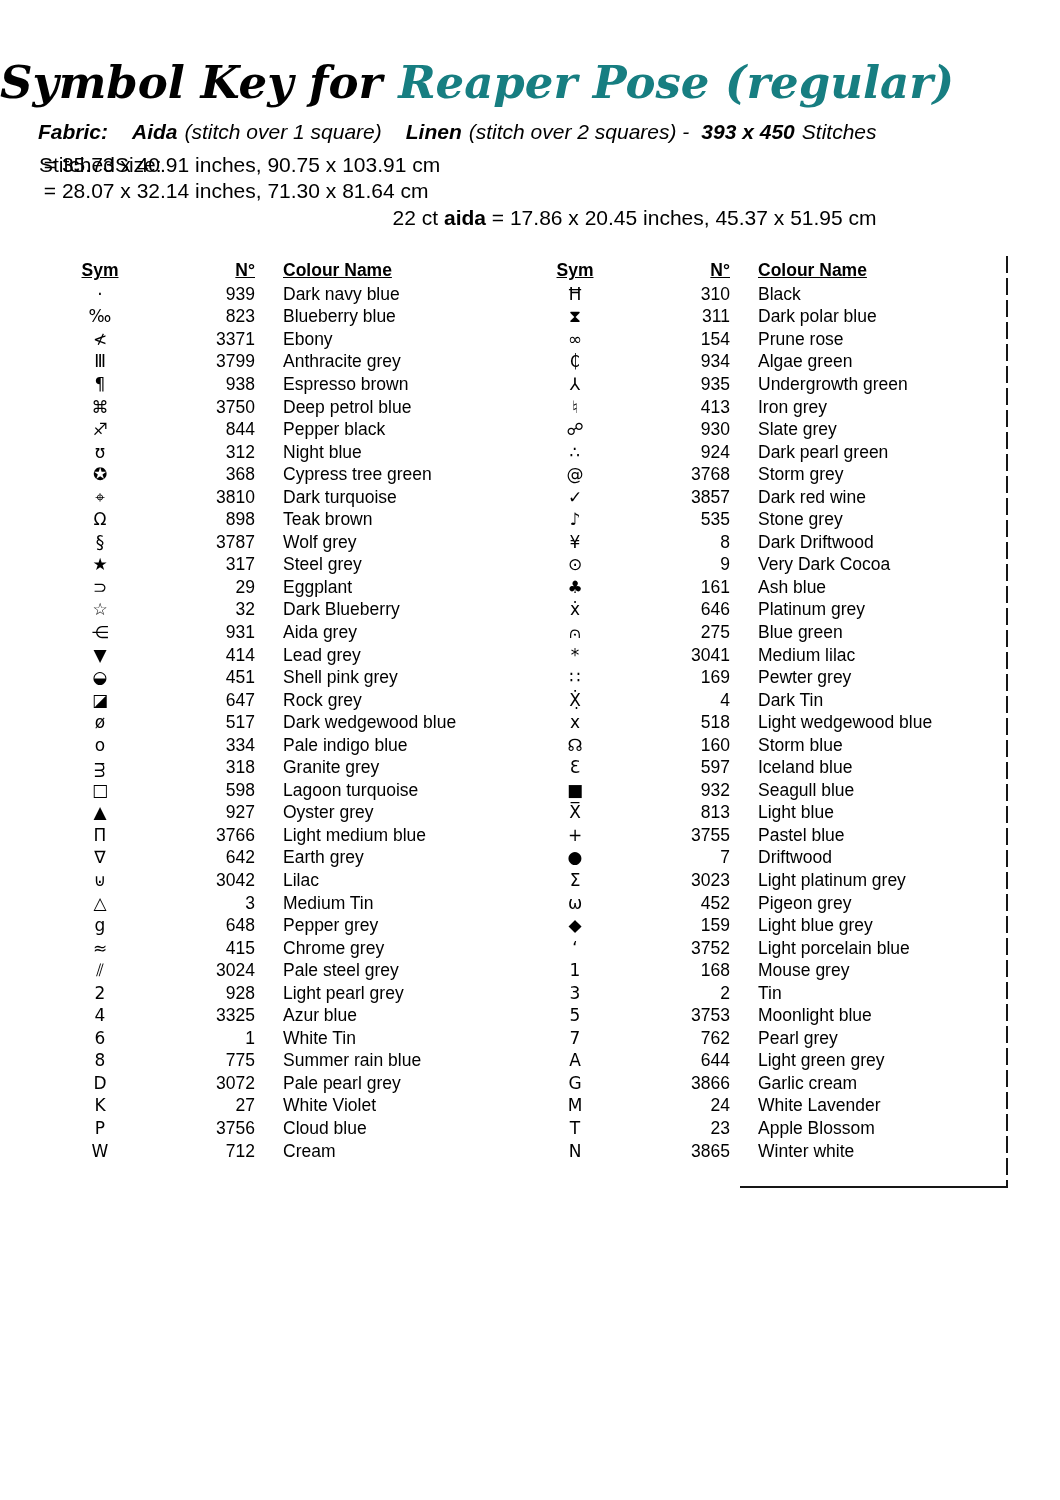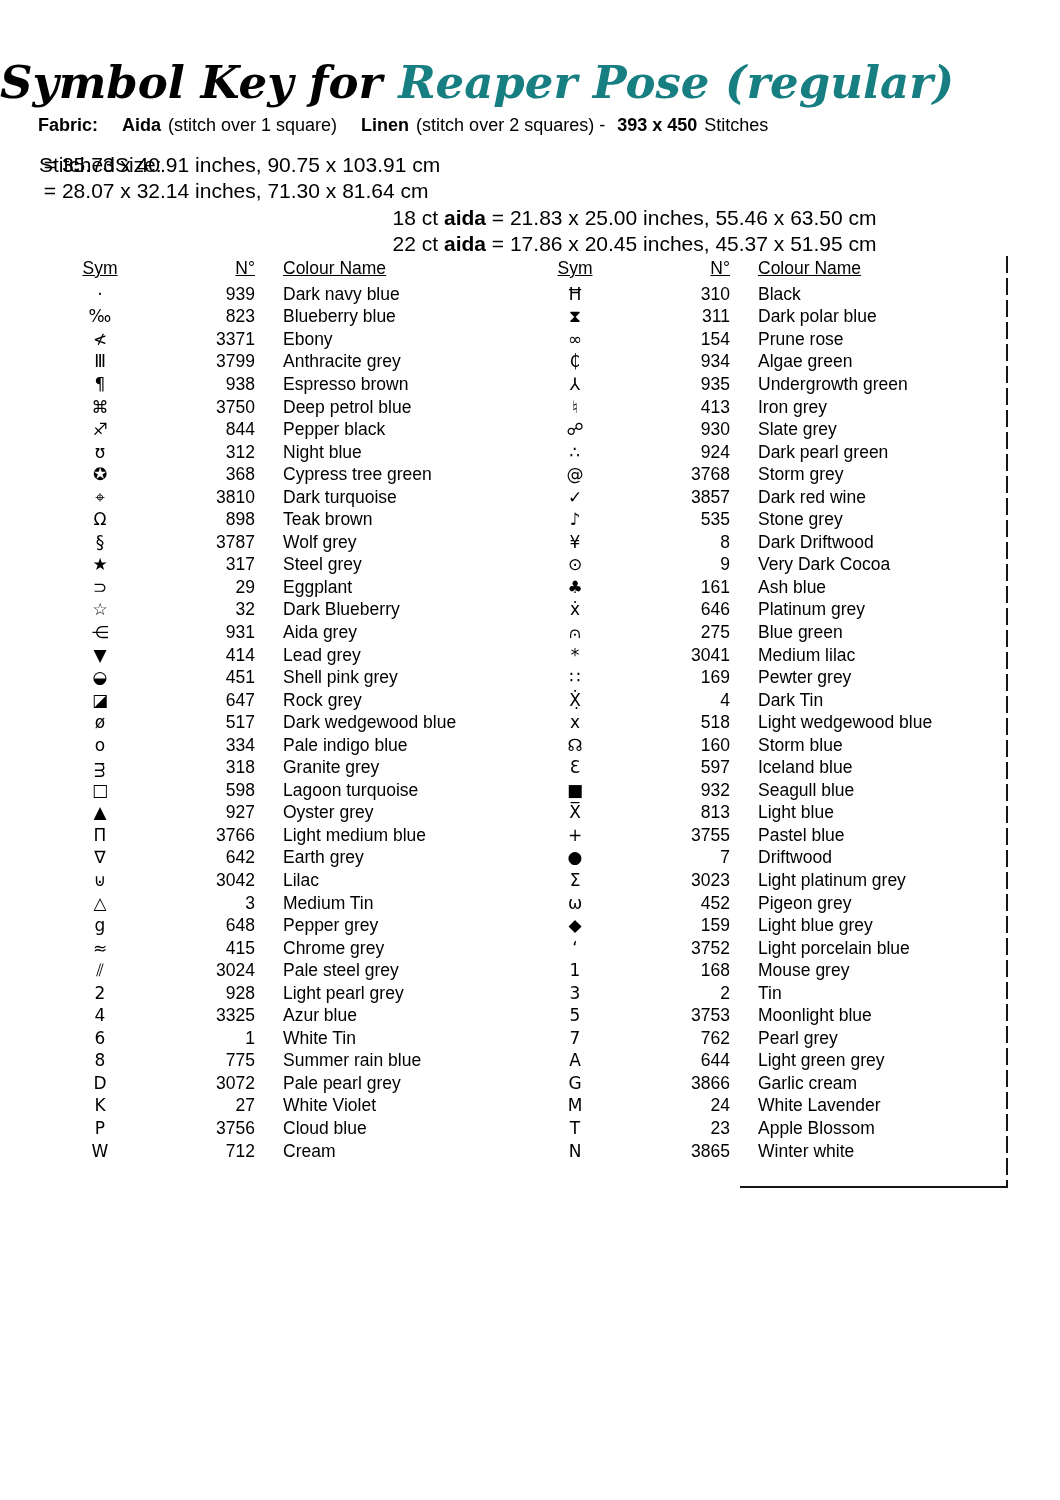--- a/index.html
+++ b/index.html
@@ -9,37 +9,37 @@
   }
   
   .title{
     position:absolute;top:58px;left:0;width:100%;text-align:left;
     font-family:"DejaVu Serif", serif;font-style:italic;font-weight:bold;
     font-size:45px;line-height:50px;white-space:pre;
   }
   .title-accent{color:#177e81;margin-left:16px;}
   
   .fabric{
-    position:absolute;top:112px;left:38px;font-size:18px;line-height:26px;white-space:pre;
+    position:absolute;top:119px;left:38px;font-size:21px;line-height:26px;white-space:pre;font-style:italic;
   }
   .fabric b{font-weight:bold;}
   .fabric .gap-s{margin-left:7px;}
   .fabric .gap-m{margin-left:12px;}
   .fabric .gap-l{margin-left:24px;}
   
   .sizes{position:absolute;top:152px;left:38px;font-size:21px;line-height:26.3px;}
   .size-label{position:absolute;left:1px;top:0;font-weight:normal;}
   .size-line{display:flex;white-space:pre;}
   .size-pre{flex:none;display:inline-block;width:448px;text-align:right;white-space:pre;}
   .size-pre b{font-weight:bold;}
   
   .col{position:absolute;top:258px;font-size:17.5px;}
   .col-left{left:65px;width:455px;}
   .col-right{left:540px;width:470px;}
-  .thead{display:flex;font-weight:normal;height:25px;align-items:flex-start;}
+  .thead{display:flex;font-weight:bold;height:25px;align-items:center;}
   .thead .hd{text-decoration:underline;}
   .c-sym{flex:none;width:70px;text-align:center;}
   .c-num{flex:none;width:120px;text-align:right;}
   .c-name{flex:none;margin-left:28px;text-align:left;white-space:nowrap;}
   .trow{display:flex;height:22.56px;align-items:center;}
   .trow .c-sym{font-family:"DejaVu Sans", sans-serif;font-size:17px;line-height:1;}
   
   .v-divider{
     position:absolute;left:1006px;top:256px;width:2px;height:932px;
     background:repeating-linear-gradient(to bottom,#161616 0 17px,transparent 17px 22px);
@@ -57,23 +57,20 @@
 
   <div class="sizes">
     <span class="size-label">StitchedSize:</span>
     <div class="size-line">
       <span> = 35.73 x 40.91 inches, 90.75 x 103.91 cm</span>
     </div>
     <div class="size-line">
       <span> = 28.07 x 32.14 inches, 71.30 x 81.64 cm</span>
     </div>
     <div class="size-line">
-      <span class="size-pre"><span>18 ct </span><b>aida</b><span></span><b></b></span><span> = 21.83 x 25.00 inches, 55.46 x 63.50 cm</span>
-    </div>
-    <div class="size-line">
       <span class="size-pre"><span>22 ct </span><b>aida</b><span></span><b></b></span><span> = 17.86 x 20.45 inches, 45.37 x 51.95 cm</span>
     </div>
   </div>
 
   <div class="col col-left">
     <div class="thead">
       <span class="c-sym"><span class="hd">Sym</span></span>
       <span class="c-num"><span class="hd">N°</span></span>
       <span class="c-name"><span class="hd">Colour Name</span></span>
     </div>

